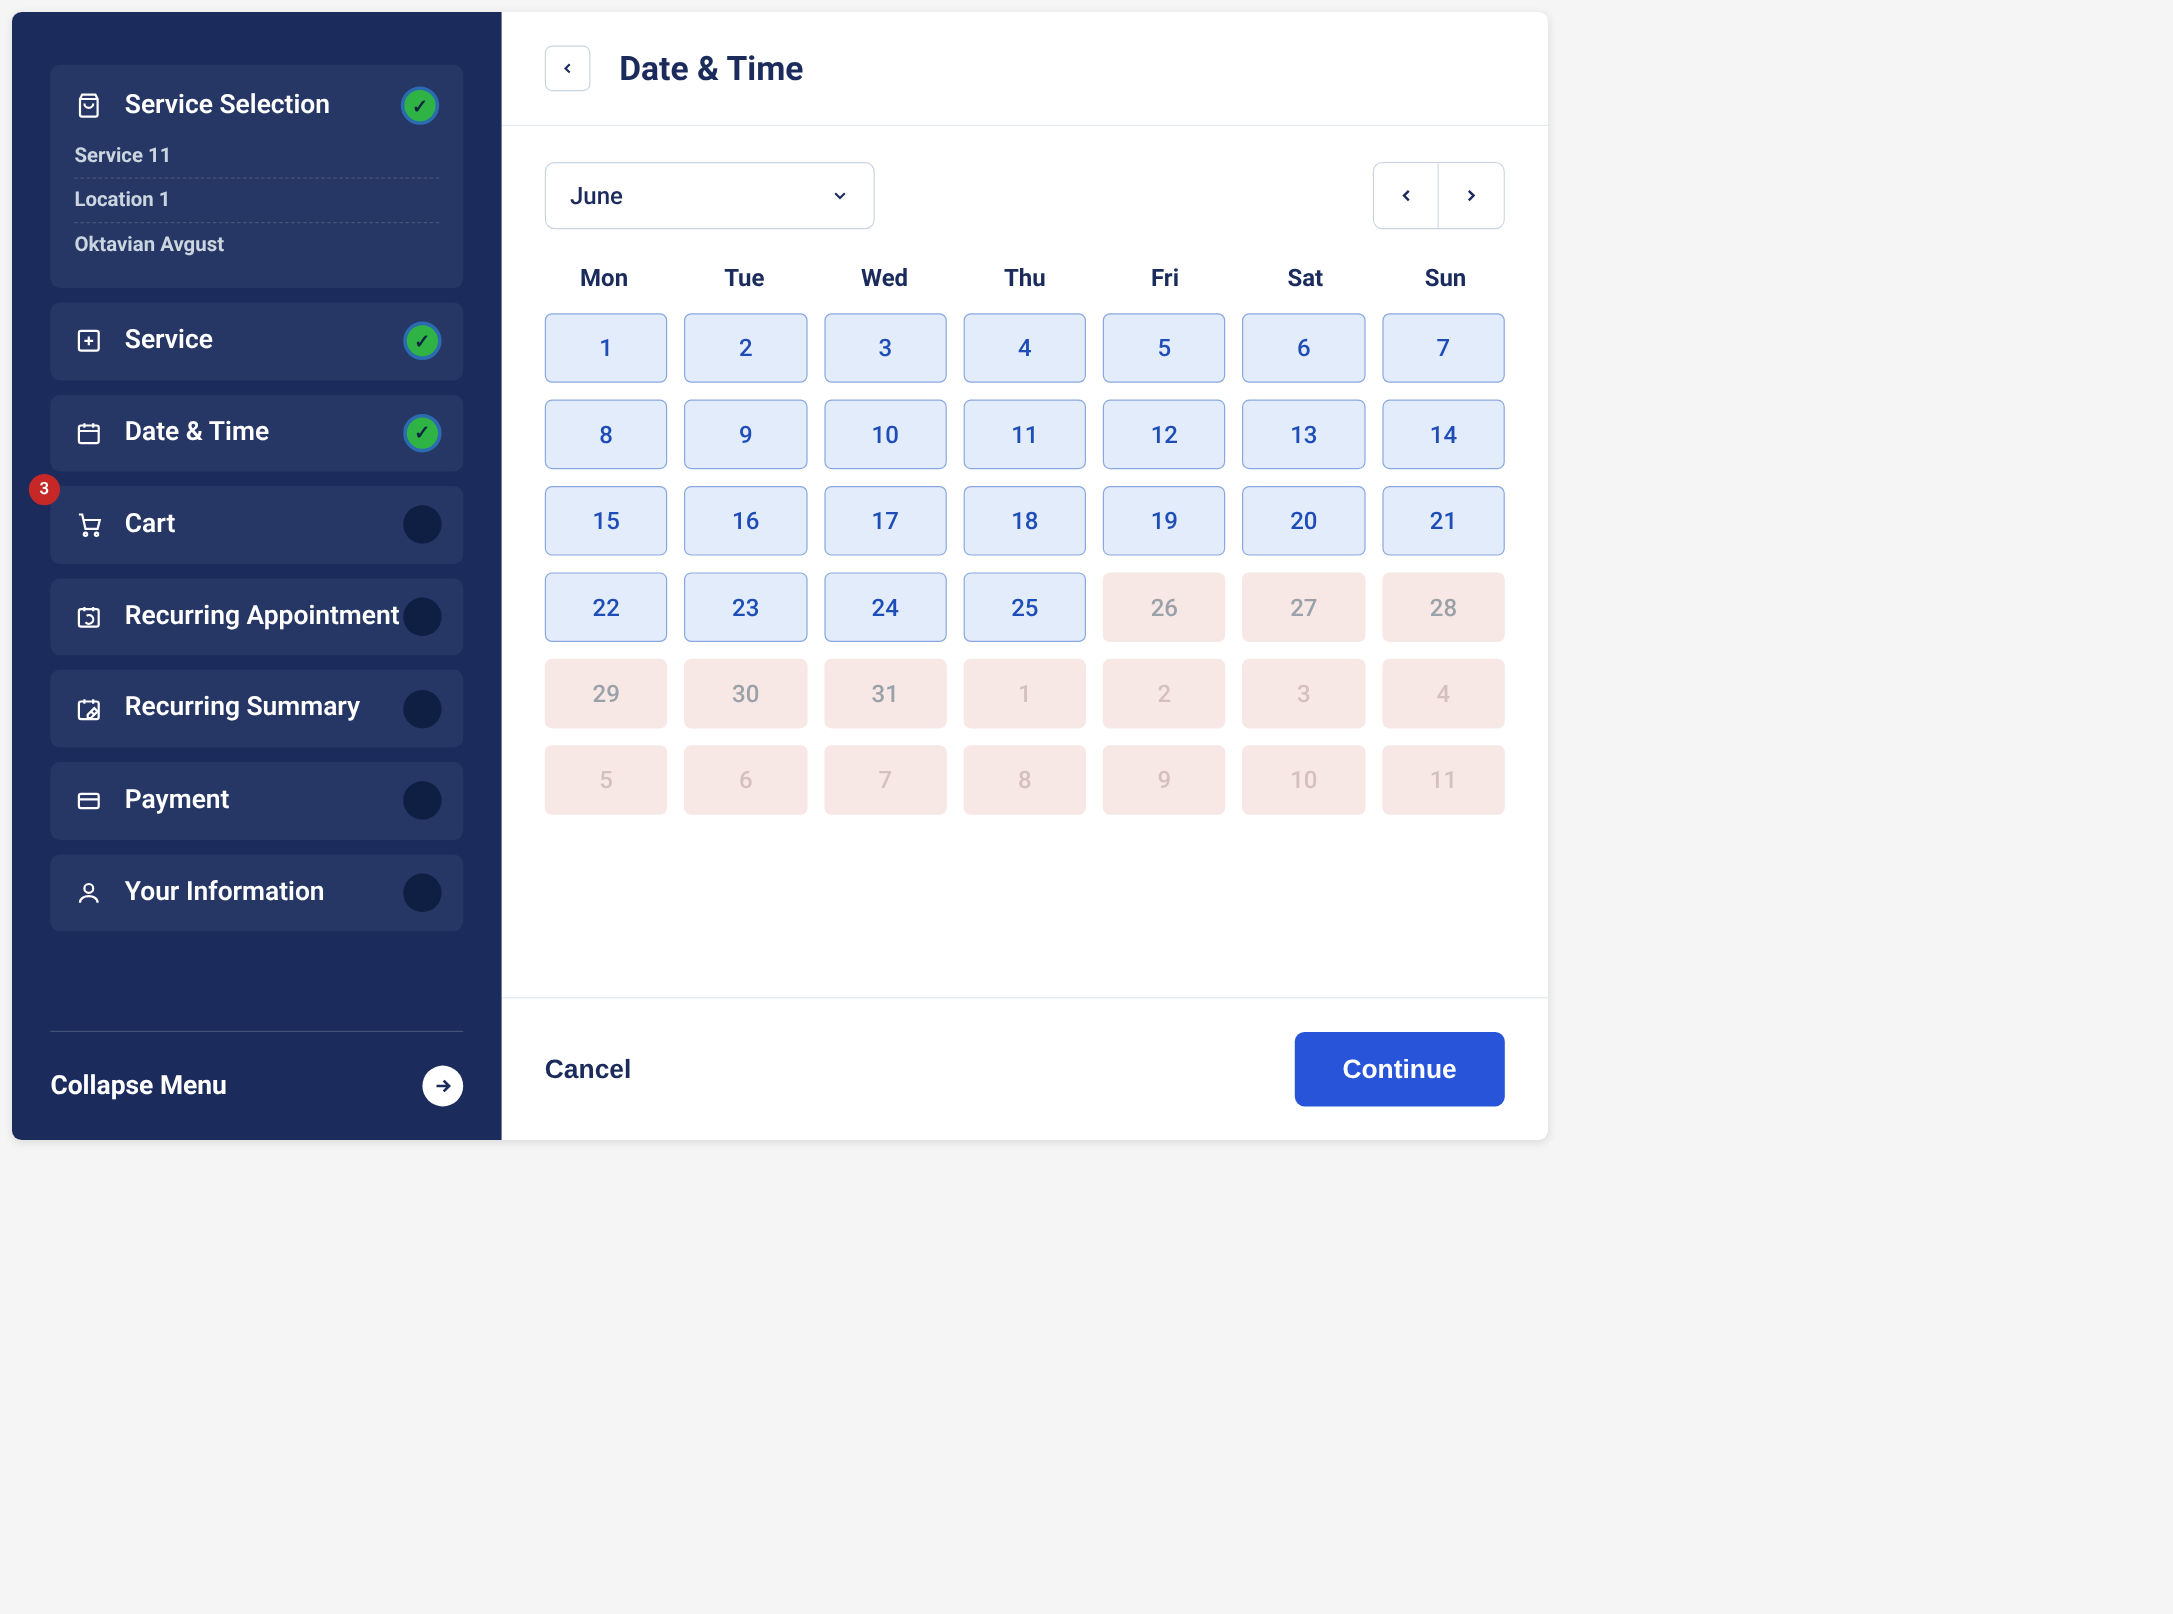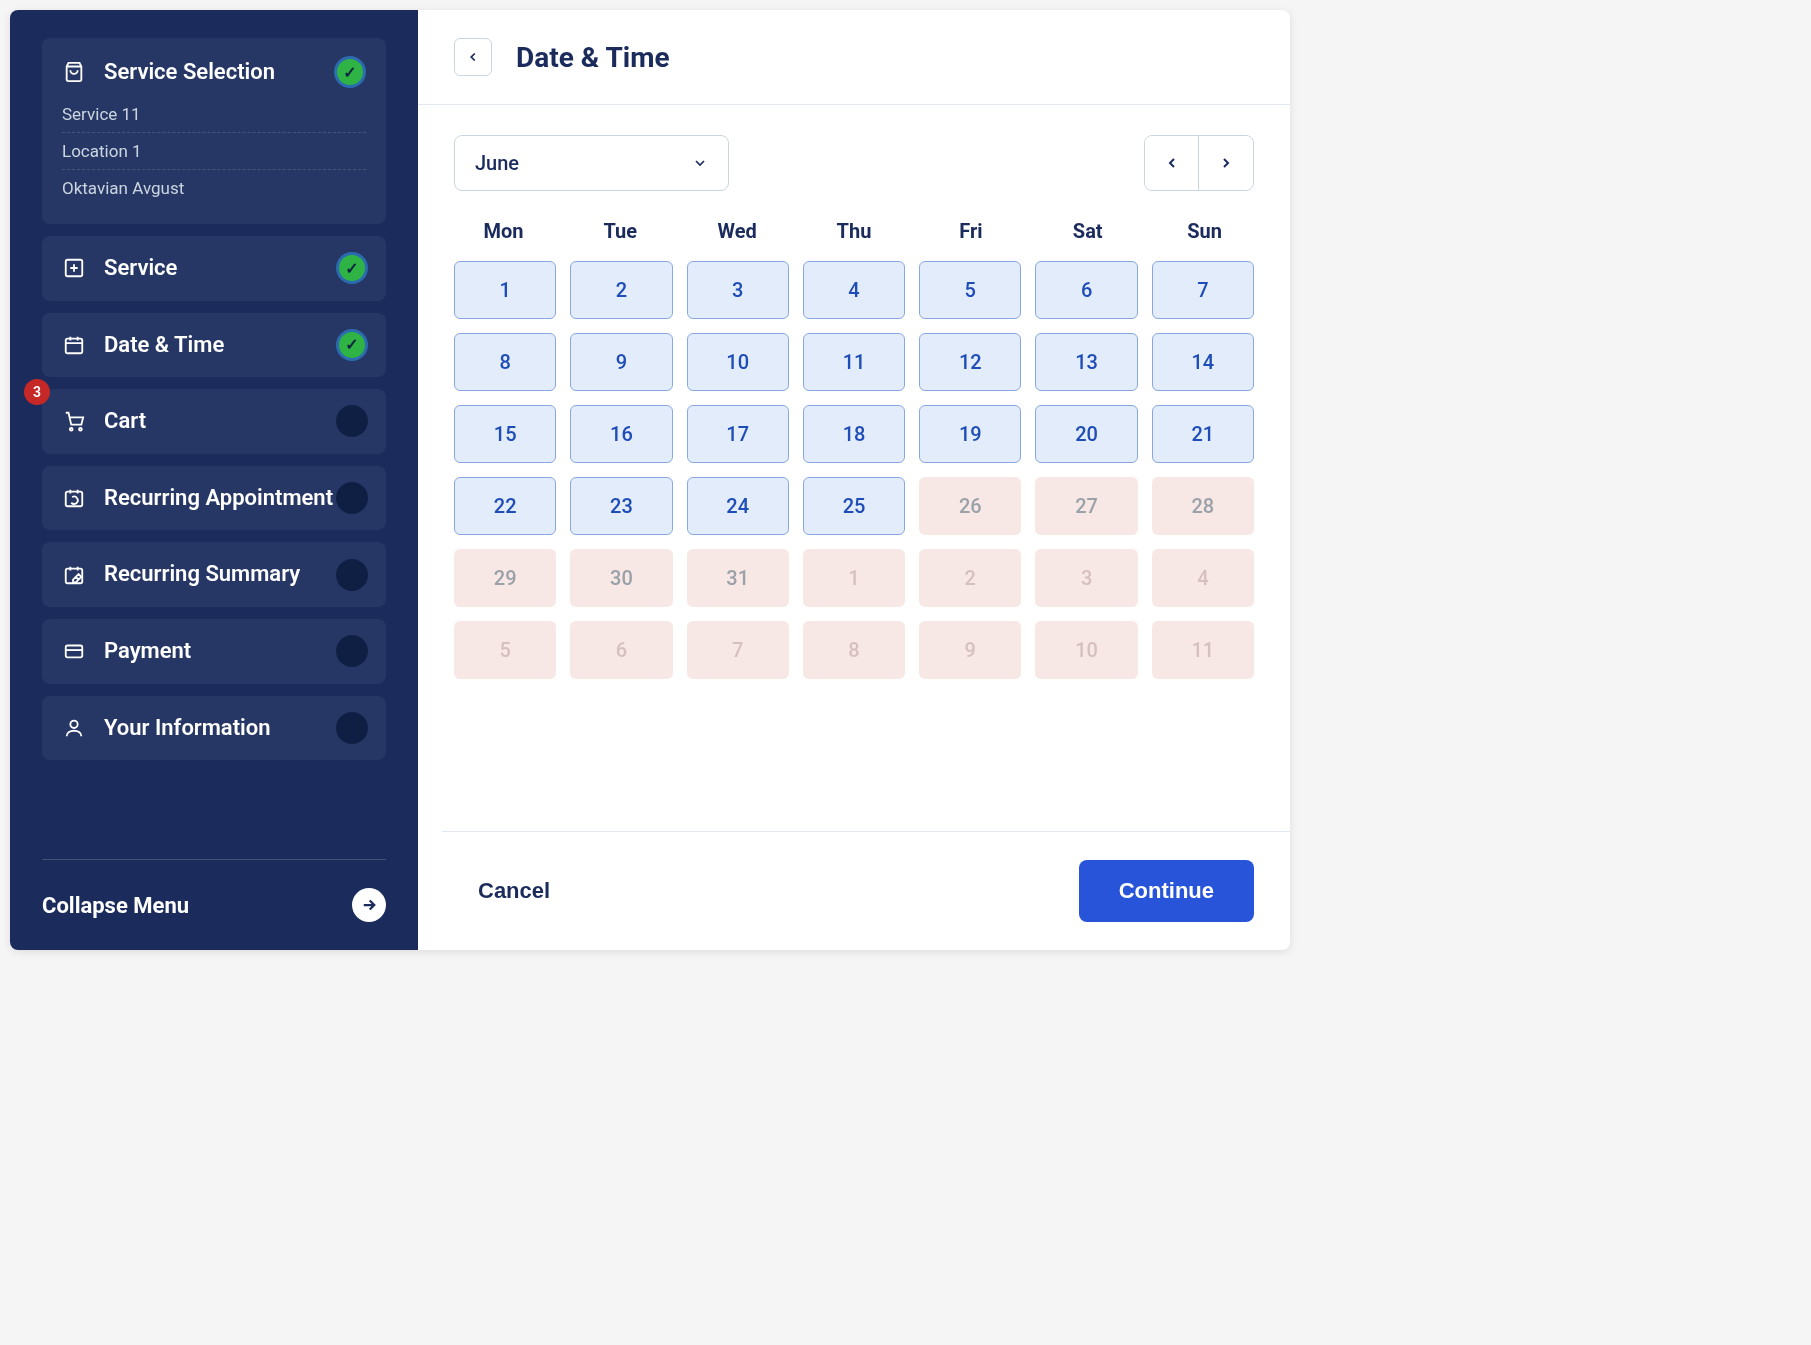--- a/index.html
+++ b/index.html
@@ -1,29 +1,29 @@
 <!DOCTYPE html>
 <html><head>
 <meta charset="utf-8">
 <style>
 * { box-sizing: border-box; margin: 0; padding: 0; }
 body { font-family: -apple-system, BlinkMacSystemFont, "Segoe UI", Roboto, Arial, sans-serif; background: #f5f5f5; }
 .app { display: flex; width: 1280px; height: 940px; background: #fff; border-radius: 8px; overflow: hidden; margin: 10px; box-shadow: 0 2px 8px rgba(0,0,0,0.1); }
 
 
-.sidebar { width: 408px; background: #1a2b5c; display: flex; flex-direction: column; padding: 28px 32px 0 32px; position: relative; }
+.sidebar { width: 408px; background: #1a2b5c; display: flex; flex-direction: column; padding: 44px 32px 0 32px; position: relative; }
 .step { background: rgba(255,255,255,0.06); border-radius: 8px; padding: 18px 20px; margin-bottom: 12px; display: flex; align-items: center; position: relative; cursor: pointer; }
 .step-icon { width: 24px; height: 24px; margin-right: 18px; flex-shrink: 0; display: flex; align-items: center; justify-content: center; }
 .step-label { color: #fff; font-size: 22px; font-weight: 600; line-height: 1.3; }
 .step-status { position: absolute; right: 18px; top: 50%; transform: translateY(-50%); width: 32px; height: 32px; border-radius: 50%; }
 .status-complete { background: #2fb344; border: 3px solid #2b6cb0; display: flex; align-items: center; justify-content: center; }
 .status-complete::after { content: "✓"; color: #0a2540; font-weight: bold; font-size: 16px; }
 .status-pending { background: #0f1f44; }
 .step-details { font-size: 17px; color: #cbd5e0; padding: 8px 0; }
-.step-detail-item { padding: 8px 0; border-bottom: 1px dashed rgba(255,255,255,0.15); }
+.step-detail-item { padding: 8px 0; border-bottom: 1px dashed rgba(255,255,255,0.15); font-weight: bold; }
 .step-detail-item:last-child { border-bottom: none; }
 .step-group { background: rgba(255,255,255,0.06); border-radius: 8px; padding: 18px 20px 10px 20px; margin-bottom: 12px; cursor:pointer; }
 .step-group-head { display: flex; align-items: center; position: relative; }
 .step-group-head .step-status { position: static; transform:none; margin-left:auto; }
 .badge { position: absolute; left: -18px; top: -10px; background: #c62828; color: #fff; font-size: 14px; font-weight: 600; width: 26px; height: 26px; border-radius: 50%; display: flex; align-items: center; justify-content: center; }
 .sidebar-footer { margin-top: auto; border-top: 1px solid rgba(255,255,255,0.18); padding: 28px 0; display: flex; align-items: center; justify-content: space-between; cursor:pointer; }
 .collapse-label { color: #fff; font-size: 22px; font-weight: 700; }
 .collapse-btn { width: 34px; height: 34px; border-radius: 50%; background: #fff; display:flex; align-items:center; justify-content:center; }
 
 
@@ -43,21 +43,21 @@
 
 .calendar { }
 .cal-head { display:grid; grid-template-columns: repeat(7, 1fr); gap: 18px; margin-bottom: 18px; margin-top: 20px; }
 .cal-head div { text-align:center; font-size:20px; font-weight:700; color:#1a2b5c; }
 .cal-grid { display:grid; grid-template-columns: repeat(7, 1fr); gap: 14px; }
 .cal-cell { height: 58px; border-radius: 6px; display:flex; align-items:center; justify-content:center; font-size:20px; font-weight:500; cursor:pointer; }
 .cal-avail { background:#e3ecfb; border:1px solid #8aa8e0; color:#1f4db7; }
 .cal-unavail { background:#f7e8e6; color:#9aa1a8; cursor:default; }
 .cal-faded { background:#f7e8e6; color:#d6bfbf; cursor:default; }
 
-.main-footer { border-top:1px solid #e2e8f0; padding: 28px 36px; display:flex; align-items:center; justify-content:space-between;margin-left:24px; }
+.main-footer { border-top:1px solid #e2e8f0; padding: 28px 36px; display:flex; align-items:center; justify-content:space-between; }
 .cancel-btn { font-size:22px; font-weight:600; color:#1a2b5c; background:none; border:none; cursor:pointer; }
 .continue-btn { background:#2754d8; color:#fff; font-size:22px; font-weight:600; padding: 18px 40px; border:none; border-radius:8px; cursor:pointer; }
 svg { display:block; }
 </style>
 </head>
 <body>
 
 <div class="app">
 
   <aside class="sidebar">

